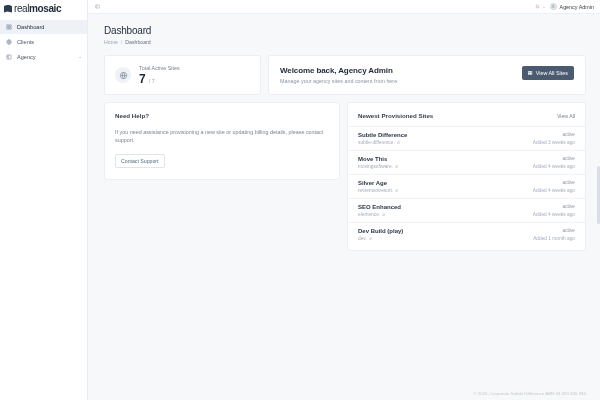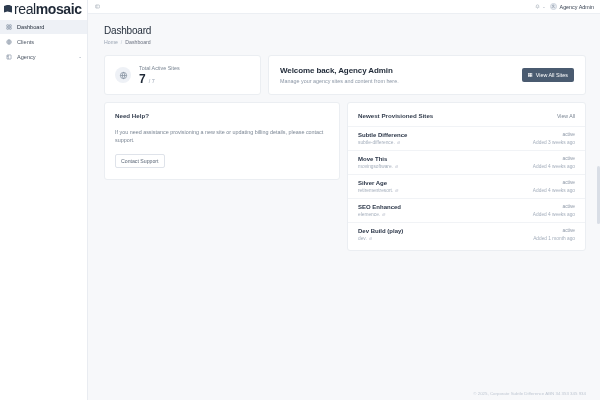--- a/index.html
+++ b/index.html
@@ -22,21 +22,21 @@
   .logo-wrap {
     height: 14px; display: flex; align-items: center;
     padding: 3px 0 0 4px; gap: 2px;
   }
   .logo-mark {
     width: 8px; height: 8px; flex: 0 0 8px;
     background: #2e3c4f;
     clip-path: polygon(0 18%, 55% 0, 100% 22%, 100% 100%, 42% 86%, 0 100%);
   }
   .logo-text {
-    font-size: 14px; letter-spacing: -0.4px;
+    font-size: 10px; letter-spacing: -0.4px;
     color: #1f2937; line-height: 1;
     font-weight: 400;
   }
   .logo-text b { font-weight: 700; }
 
   .nav { margin-top: 6px; display: flex; flex-direction: column; gap: 1px; }
   .nav-item {
     display: flex; align-items: center; gap: 5px;
     height: 14px; padding: 0 5px 0 6px;
     font-size: 5.6px; color: #4b5563;
@@ -106,21 +106,21 @@
   }
   .stat-icon svg { display: block; }
   .stat-label { font-size: 5.4px; color: #7b8694; }
   .stat-row { display: flex; align-items: baseline; gap: 3px; margin-top: 2px; }
   .stat-value { font-size: 12px; color: #1f2937; font-weight: 700; line-height: 1; }
   .stat-total { font-size: 5.4px; color: #9aa5b4; }
 
   .welcome-card {
     flex: 1 1 auto;
     padding: 10px 11px;
-    display: flex; align-items: center;
+    display: flex; align-items: flex-start;
   }
   .welcome-title { font-size: 8px; color: #1f2937; font-weight: 700; letter-spacing: -0.1px; }
   .welcome-sub { font-size: 5.4px; color: #8b96a5; margin-top: 3px; }
   .btn-primary {
     margin-left: auto;
     background: #4a5b70; color: #ffffff;
     border-radius: 2px; border: none;
     font-size: 5.4px;
     padding: 4px 6px;
     display: flex; align-items: center; gap: 3px;

